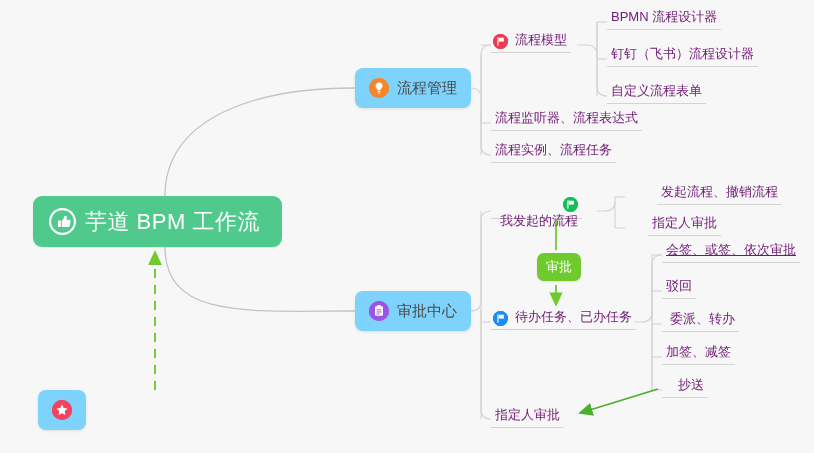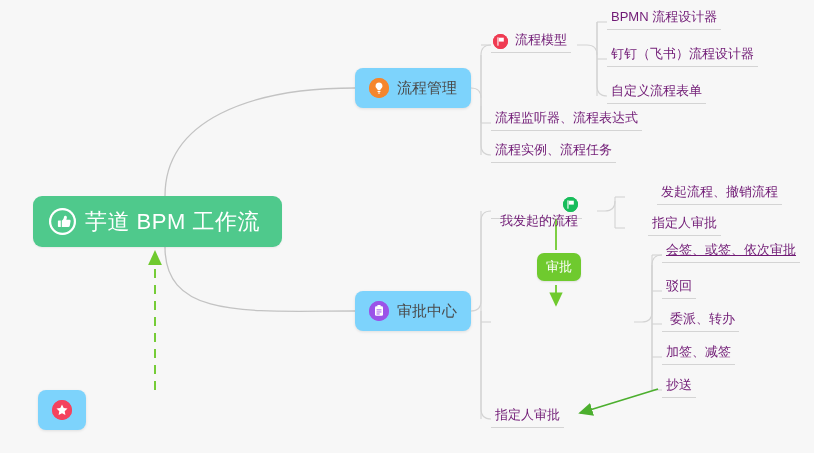--- a/index.html
+++ b/index.html
@@ -272,20 +272,30 @@
     <span class="icon icon-sm ic-green">
       <svg width="15" height="15" viewBox="0 0 15 15">
         <circle cx="7.5" cy="7.5" r="7.5" fill="#18bd5b"></circle>
         <rect x="4.4" y="3.3" width="1.1" height="8.4" fill="#ffffff"></rect>
         <path d="M5.8 3.7 h5 v3.9 h-5 z" fill="#ffffff"></path>
       </svg>
     </span>
     <span class="label">我发起的流程</span>
   </div>
 
+  <div class="node node-plain with-icon" style="left: 491px; top: 308px; border-bottom: 1px solid rgb(212, 212, 212);">
+    <span class="icon icon-sm ic-blue">
+      <svg width="15" height="15" viewBox="0 0 15 15">
+        <circle cx="7.5" cy="7.5" r="7.5" fill="#1b8df2"></circle>
+        <rect x="4.4" y="3.3" width="1.1" height="8.4" fill="#ffffff"></rect>
+        <path d="M5.8 3.7 h5 v3.9 h-5 z" fill="#ffffff"></path>
+      </svg>
+    </span>
+    <span class="label">待办任务、已办任务</span>
+  </div>
 
   <div class="node node-plain" style="left: 491px; top: 406px; border-bottom: 1px solid rgb(212, 212, 212);">
     <span class="label" style="margin-left:0">指定人审批</span>
   </div>
 
   <div class="node node-plain" style="left: 625px; top: 183px; border-bottom: 1px solid rgb(212, 212, 212); margin-left: 32px;">
     <span class="label" style="margin-left:0">发起流程、撤销流程</span>
   </div>
 
   <div class="node node-plain" style="left: 648px; top: 214px; border-bottom: 1px solid rgb(212, 212, 212);">
@@ -302,21 +312,21 @@
 
   <div class="node node-plain" style="left: 662px; top: 310px; border-bottom: 1px solid rgb(212, 212, 212);">
     <span class="label" style="margin-left:4px">委派、转办</span>
   </div>
 
   <div class="node node-plain" style="left: 662px; top: 343px; border-bottom: 1px solid rgb(212, 212, 212);">
     <span class="label" style="margin-left:0">加签、减签</span>
   </div>
 
   <div class="node node-plain" style="left: 662px; top: 376px; border-bottom: 1px solid rgb(212, 212, 212);">
-    <span class="label" style="margin-left:0">抄送</span>
+    <span class="label" style="margin-left:12px">抄送</span>
   </div>
 
   <div class="rel-label">
     <span>审批</span>
   </div>
 
   <div id="node-oa-crm-erp" class="node node-card">
     <span class="icon icon-md ic-pink">
       <svg width="20" height="20" viewBox="0 0 20 20">
         <circle cx="10" cy="10" r="10" fill="#f4425e"></circle>

